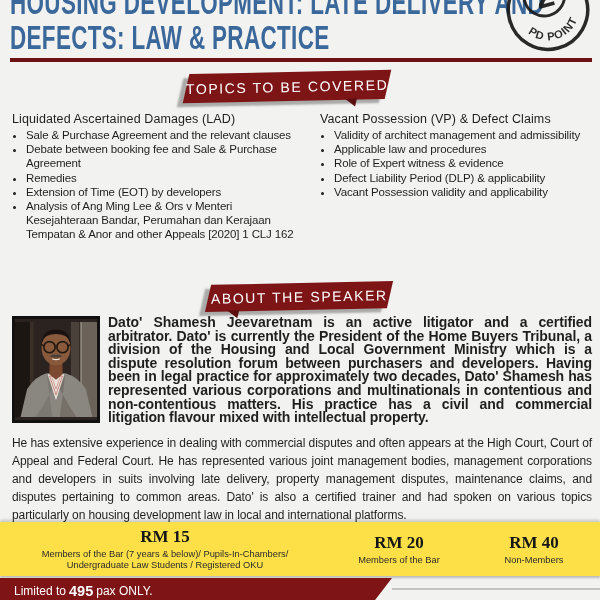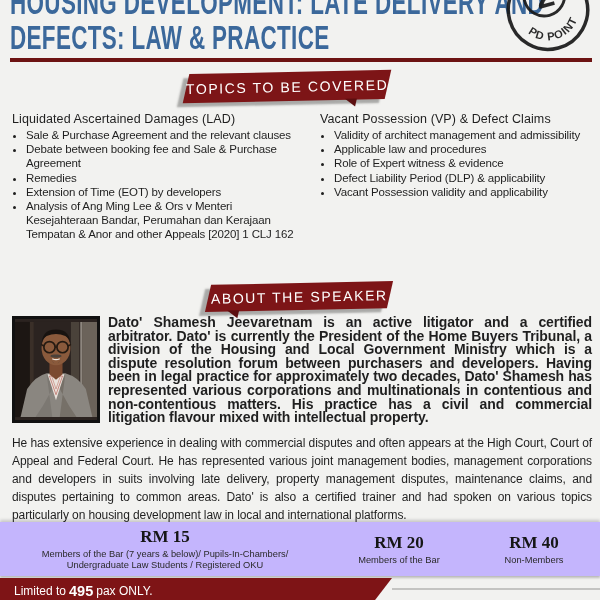--- a/index.html
+++ b/index.html
@@ -51,21 +51,21 @@
   .speaker-row{ position:absolute; top:316px; left:12px; width:580px; display:flex; gap:8px; }
   .photo{ flex:none; width:88px; height:107px; border:3px solid #111; background:#2b2320; }
   .photo svg{ display:block; width:100%; height:100%; }
   .bio{ font-size:14px; line-height:13.6px; text-align:justify; letter-spacing:-0.1px;font-weight:bold; }
   .bio b{ letter-spacing:0; }
   .bio-para2{ position:absolute; top:434px; left:12px; width:580px;
     font-size:12px; line-height:18px; text-align:justify; letter-spacing:-0.1px; }
   
   .pricing{
     position:absolute; top:522px; left:0; width:600px; height:54px;
-    background:#c4b5fd; display:flex;
+    background:#fde047; display:flex;
     box-shadow:0 -2px 3px rgba(0,0,0,0.18), 0 2px 2px rgba(0,0,0,0.22);
   }
   .tier{ display:flex; flex-direction:column; justify-content:center; align-items:center; gap:2px; }
   .tier-1{ width:330px; flex:none; }
   .tier-2{ width:138px; flex:none; }
   .tier-3{ flex:1; }
   .tier-price{ font-family:"Liberation Serif", serif; font-weight:bold; font-size:17px; color:#161616; }
   .tier-audience{ font-size:9.3px; line-height:10.8px; text-align:center; color:#2a2a2a; }
   .tier-1 .tier-audience{ max-width:302px;text-align:center; }
   

